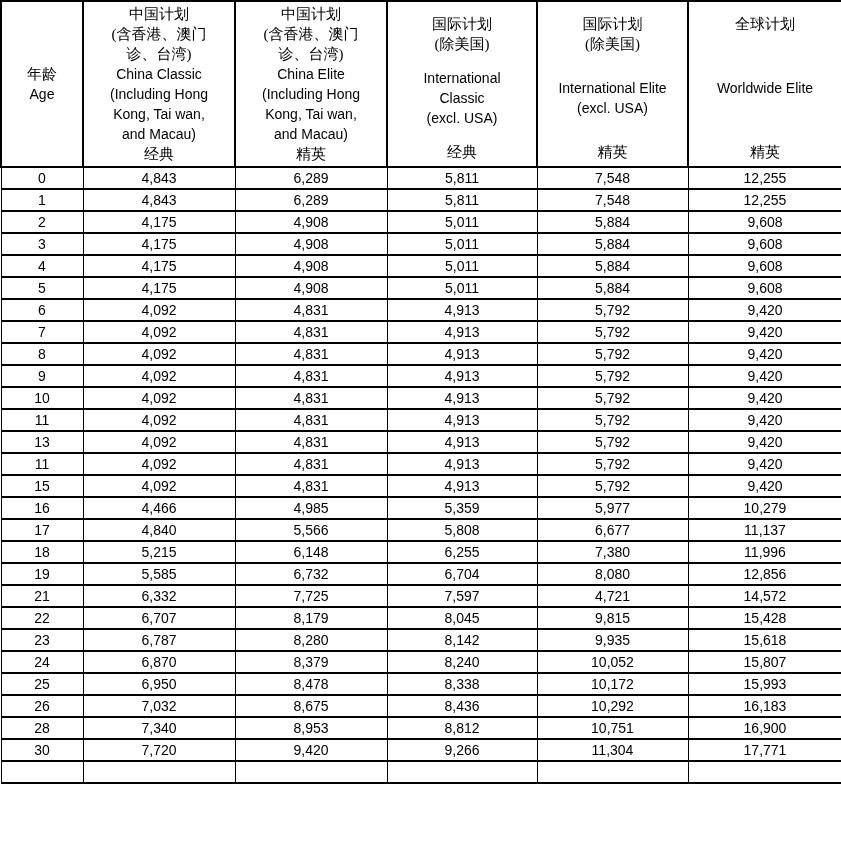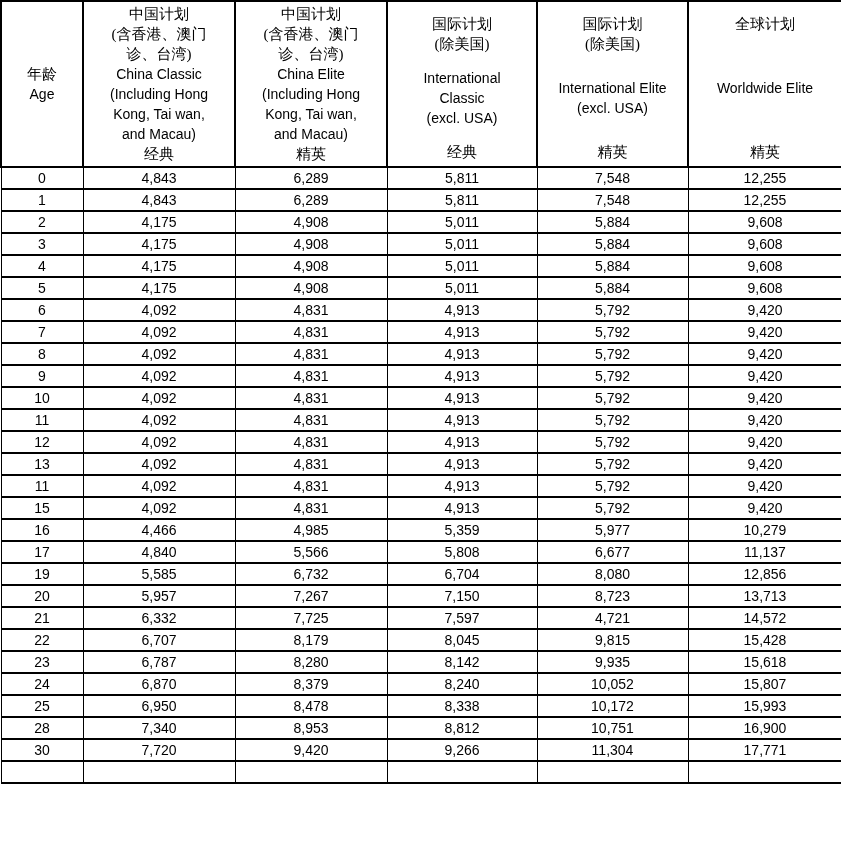--- a/index.html
+++ b/index.html
@@ -269,28 +269,20 @@
         </tr>
         <tr>
           <td>11</td>
           <td>4,092</td>
           <td>4,831</td>
           <td>4,913</td>
           <td>5,792</td>
           <td>9,420</td>
         </tr>
         <tr>
-          <td>12</td>
-          <td>4,092</td>
-          <td>4,831</td>
-          <td>4,913</td>
-          <td>5,792</td>
-          <td>9,420</td>
-        </tr>
-        <tr>
           <td>13</td>
           <td>4,092</td>
           <td>4,831</td>
           <td>4,913</td>
           <td>5,792</td>
           <td>9,420</td>
         </tr>
         <tr>
           <td>11</td>
           <td>4,092</td>
@@ -317,36 +309,36 @@
         </tr>
         <tr>
           <td>17</td>
           <td>4,840</td>
           <td>5,566</td>
           <td>5,808</td>
           <td>6,677</td>
           <td>11,137</td>
         </tr>
         <tr>
+          <td>18</td>
+          <td>5,215</td>
+          <td>6,148</td>
+          <td>6,255</td>
+          <td>7,380</td>
+          <td>11,996</td>
+        </tr>
+        <tr>
           <td>19</td>
           <td>5,585</td>
           <td>6,732</td>
           <td>6,704</td>
           <td>8,080</td>
           <td>12,856</td>
         </tr>
         <tr>
-          <td>20</td>
-          <td>5,957</td>
-          <td>7,267</td>
-          <td>7,150</td>
-          <td>8,723</td>
-          <td>13,713</td>
-        </tr>
-        <tr>
           <td>21</td>
           <td>6,332</td>
           <td>7,725</td>
           <td>7,597</td>
           <td>4,721</td>
           <td>14,572</td>
         </tr>
         <tr>
           <td>22</td>
           <td>6,707</td>
@@ -373,20 +365,28 @@
         </tr>
         <tr>
           <td>25</td>
           <td>6,950</td>
           <td>8,478</td>
           <td>8,338</td>
           <td>10,172</td>
           <td>15,993</td>
         </tr>
         <tr>
+          <td>26</td>
+          <td>7,032</td>
+          <td>8,675</td>
+          <td>8,436</td>
+          <td>10,292</td>
+          <td>16,183</td>
+        </tr>
+        <tr>
           <td>28</td>
           <td>7,340</td>
           <td>8,953</td>
           <td>8,812</td>
           <td>10,751</td>
           <td>16,900</td>
         </tr>
         <tr>
           <td>30</td>
           <td>7,720</td>

